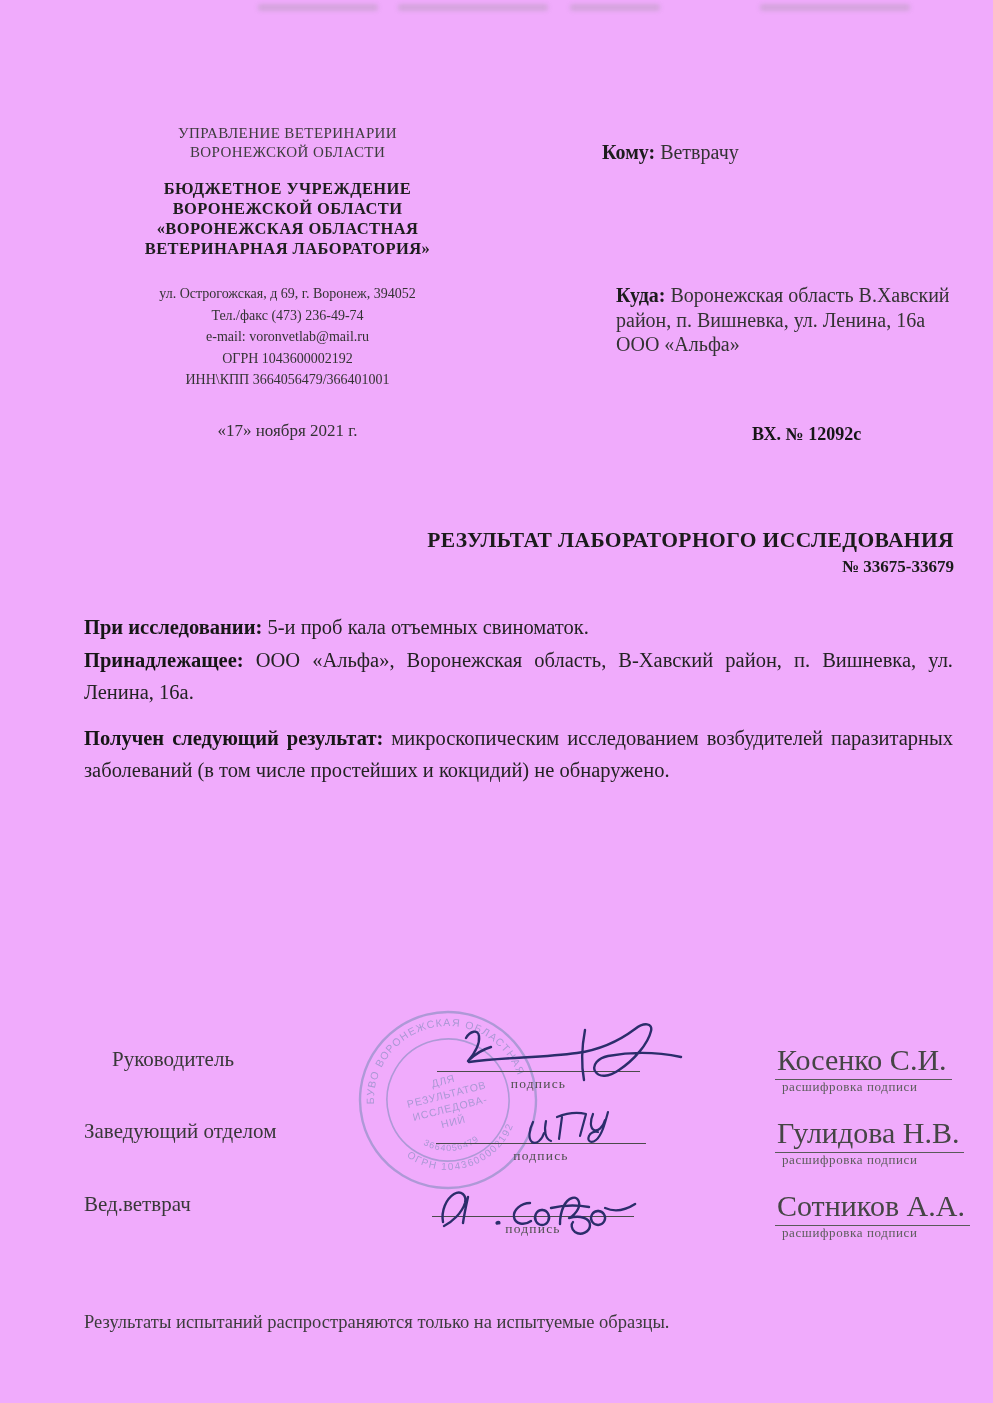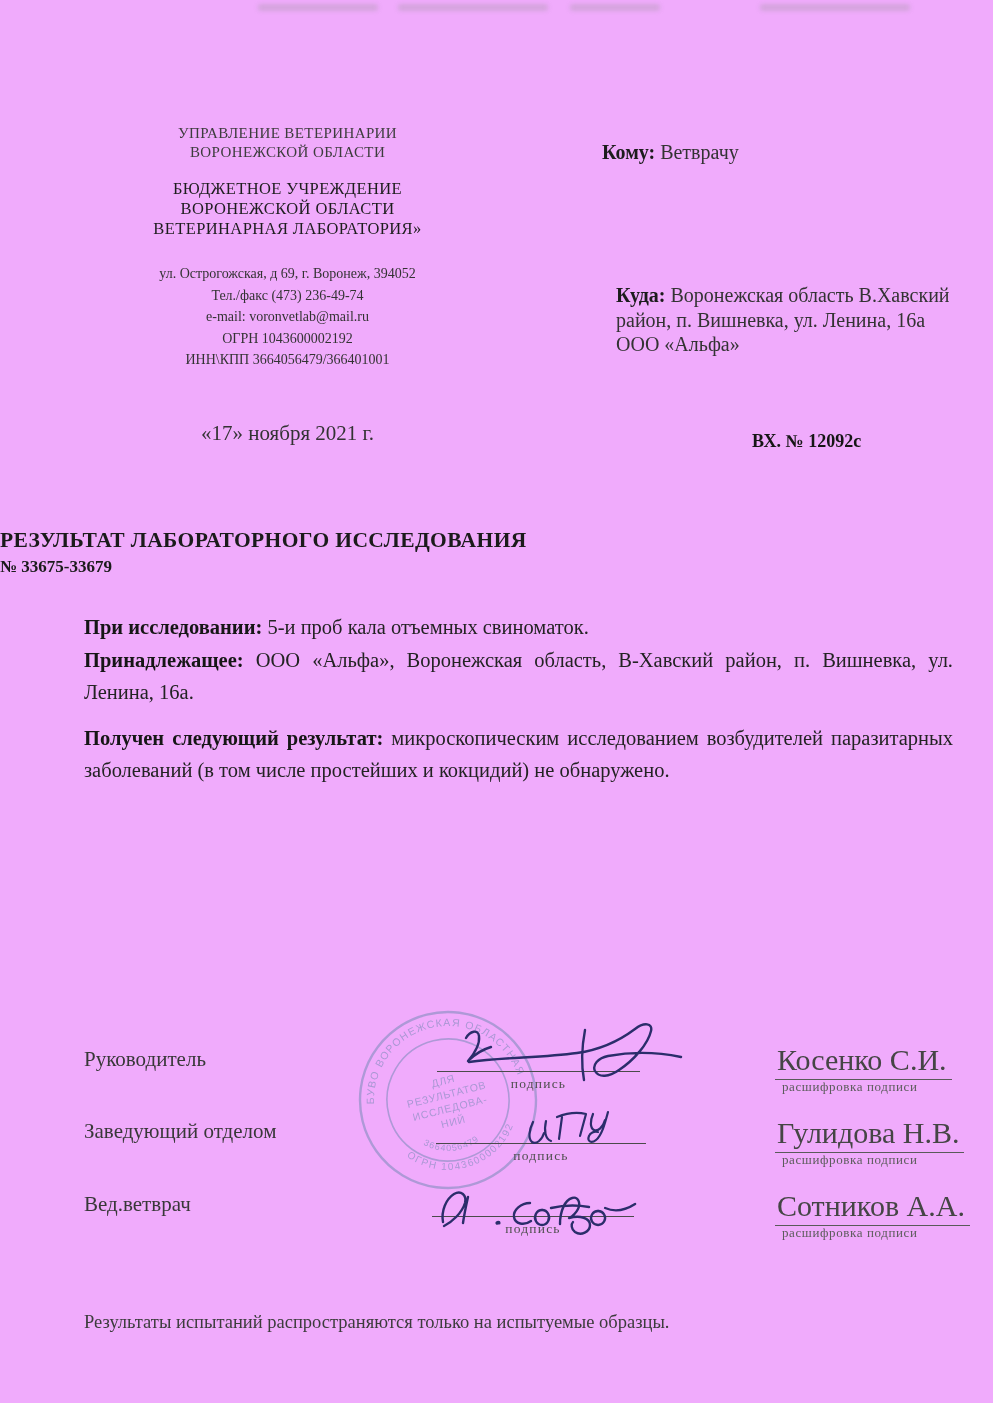--- a/index.html
+++ b/index.html
@@ -31,38 +31,38 @@
     text-align: center;
   }
   .org-authority {
     font-size: 15px;
     line-height: 19px;
     letter-spacing: 0.4px;
     color: #3d3d3d;
   }
   .org-name {
     margin-top: 17px;
-    font-weight: normal;
+    font-weight: bold;
     font-size: 16.5px;
     line-height: 20px;
     letter-spacing: 0.4px;
     color: #1e1e1e;
   }
   .org-contacts {
     margin-top: 24px;
     font-size: 14px;
     line-height: 21.6px;
     color: #333;
   }
   .org-date {
     position: absolute;
     left: 90px; top: 421px;
     width: 395px;
     text-align: center;
-    font-size: 21px;
+    font-size: 17px;
     color: #333;
   }
 
   
   .to-line {
     position: absolute;
     left: 602px; top: 141px;
     width: 348px;
     font-size: 20px;
     color: #333;
@@ -76,29 +76,28 @@
     color: #333;
     margin-left: 14px;
   }
   .hdr-label { font-weight: bold; color: #1c1c1c; }
   .incoming-no {
     position: absolute;
     left: 752px; top: 424px;
     font-size: 18px;
     font-weight: bold;
     color: #161616;
-    margin-top: 7px;
   }
 
   
   .doc-title {
     position: absolute;
     left: 0; top: 528px;
     width: 954px;
-    text-align: left;
+    text-align: right;
     font-weight: bold;
     color: #1b1b1b;
   }
   .doc-title .t1 { font-size: 21.5px; letter-spacing: 0.4px; }
   .doc-title .t2 { font-size: 17px; margin-top: 4px; }
 
   
   .body-block {
     position: absolute;
     left: 84px; top: 611px;
@@ -179,20 +178,21 @@
   <div class="artifact" style="left:760px; top:4px; width:150px;"></div>
 
   <div class="org-col">
     <div class="org-authority">
       <div>УПРАВЛЕНИЕ ВЕТЕРИНАРИИ</div>
       <div>ВОРОНЕЖСКОЙ ОБЛАСТИ</div>
     </div>
     <div class="org-name">
       <div>БЮДЖЕТНОЕ УЧРЕЖДЕНИЕ</div>
       <div>ВОРОНЕЖСКОЙ ОБЛАСТИ</div>
+      <div>«ВОРОНЕЖСКАЯ ОБЛАСТНАЯ</div>
       <div>ВЕТЕРИНАРНАЯ ЛАБОРАТОРИЯ»</div>
     </div>
     <div class="org-contacts">
       <div>ул. Острогожская, д 69, г. Воронеж, 394052</div>
       <div>Тел./факс  (473) 236-49-74</div>
       <div>e-mail: voronvetlab@mail.ru</div>
       <div>ОГРН 1043600002192</div>
       <div>ИНН\КПП 3664056479/366401001</div>
     </div>
   </div>
@@ -250,21 +250,21 @@
       </text>
       <g text-anchor="middle" font-size="10.5" letter-spacing="0.8">
         <text x="96" y="80">ДЛЯ</text>
         <text x="96" y="94">РЕЗУЛЬТАТОВ</text>
         <text x="96" y="108">ИССЛЕДОВА-</text>
         <text x="96" y="122">НИЙ</text>
       </g>
     </g>
   </svg>
 
-  <div class="sig-label" style="top:1047px;">Руководитель</div>
+  <div class="sig-label" style="top:1047px;margin-left:28px;">Руководитель</div>
   <div class="sig-label" style="top:1119px;">Заведующий отделом</div>
   <div class="sig-label" style="top:1192px;">Вед.ветврач</div>
 
   <div class="sig-line" style="left:437px; top:1071px; width:203px;"></div>
   <div class="sig-line" style="left:436px; top:1143px; width:210px;"></div>
   <div class="sig-line" style="left:432px; top:1216px; width:202px;"></div>
 
   <div class="sig-caption" style="left:437px; top:1076px; width:203px;">подпись</div>
   <div class="sig-caption" style="left:436px; top:1148px; width:210px;">подпись</div>
   <div class="sig-caption" style="left:432px; top:1221px; width:202px;">подпись</div>

